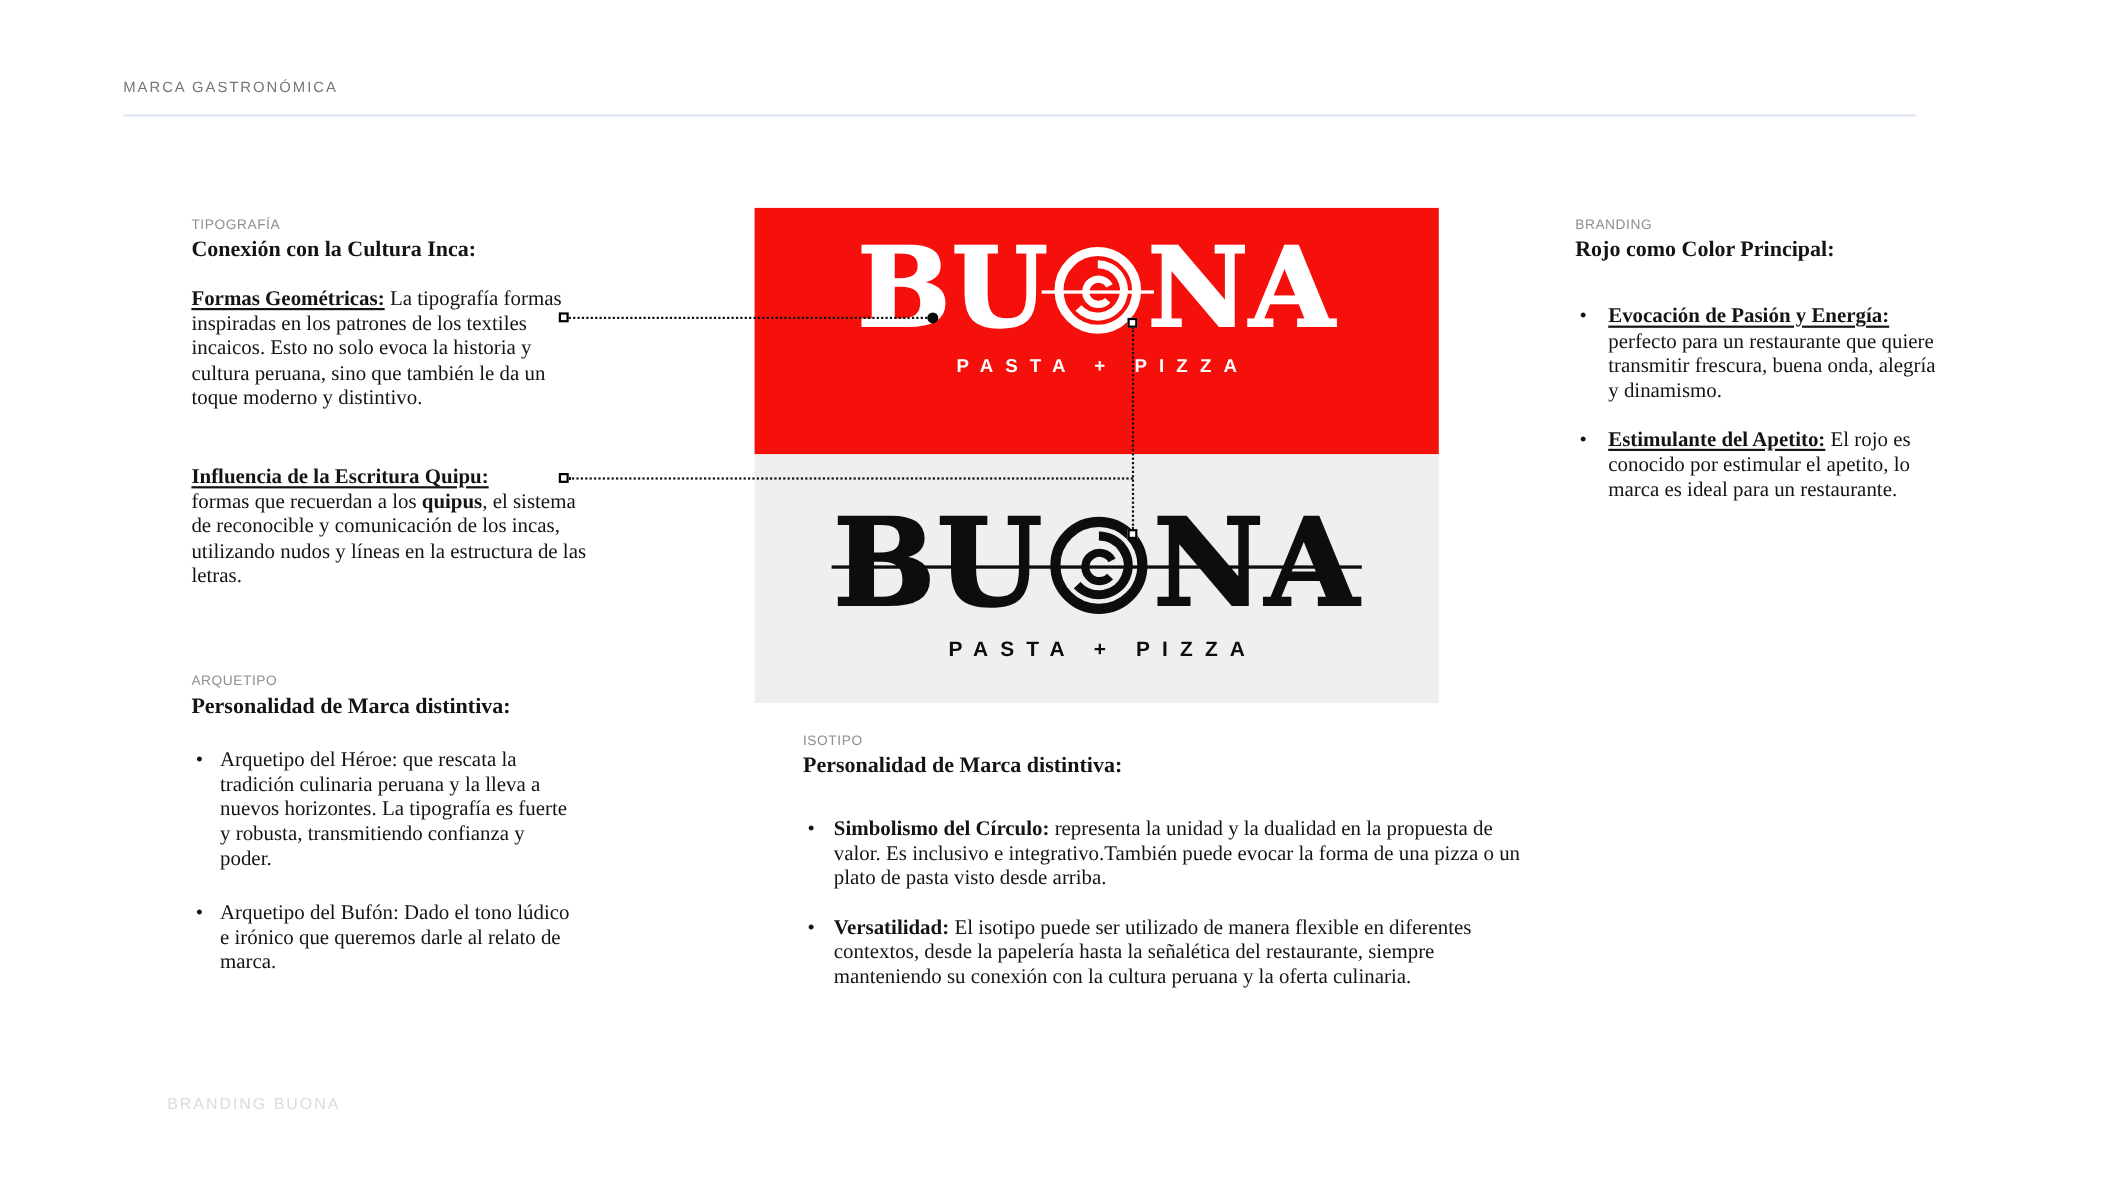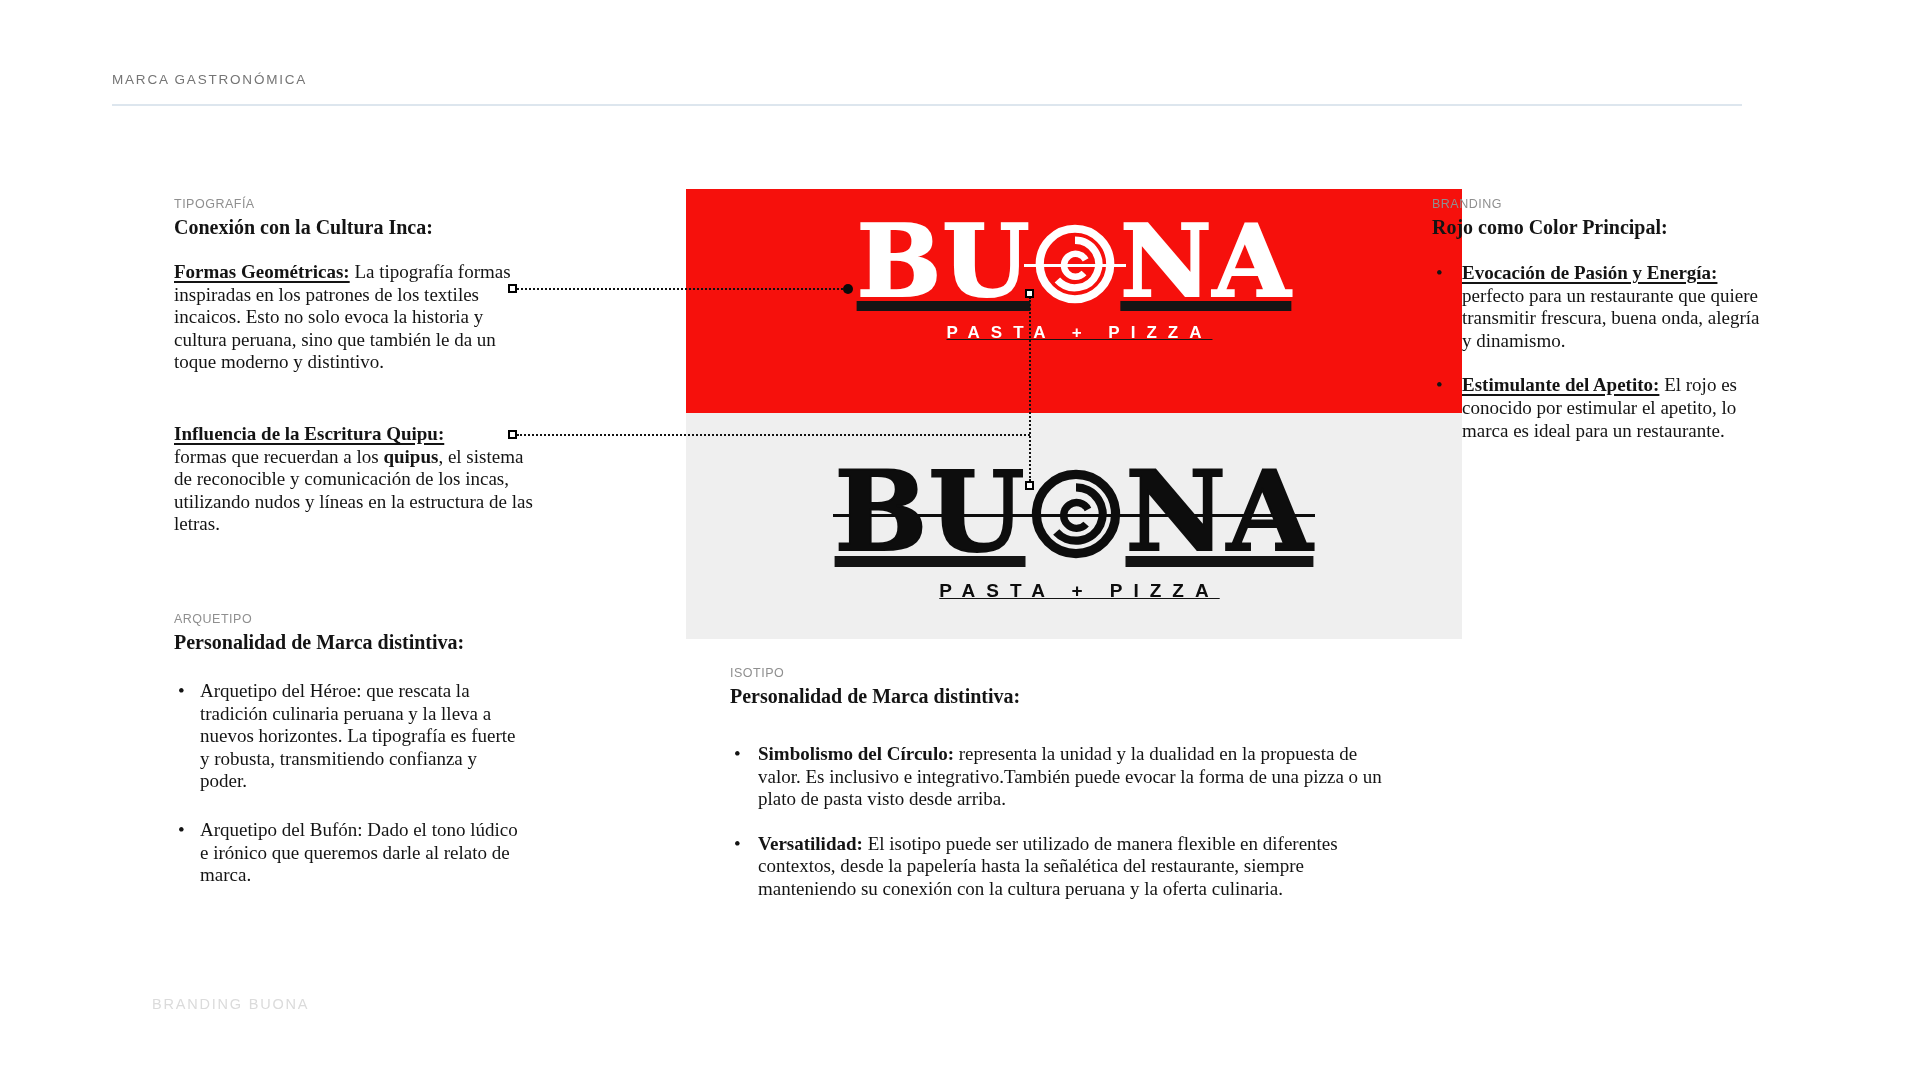--- a/index.html
+++ b/index.html
@@ -21,22 +21,22 @@
   }
   .heading{font-size:20px;font-weight:bold;margin-top:5px;}
   .body-text{font-size:19px;line-height:1.19;}
   .lead{font-weight:bold;}
   .lead.u{text-decoration:underline;text-underline-offset:2.5px;text-decoration-thickness:1.5px;}
   .block{position:absolute;}
   ul.blist{list-style:none;margin:0;padding:0;}
   ul.blist li{position:relative;font-size:19px;line-height:1.19;}
   ul.blist li::before{content:"\2022";position:absolute;left:4px;top:0;}
   
-  .panel{position:absolute;left:686px;width:776px;display:flex;flex-direction:column;
-         align-items:center;justify-content:center;text-decoration:underline;}
+  .panel{position:absolute;left:686px;width:622px;display:flex;flex-direction:column;
+         align-items:center;justify-content:center;}
   .panel.red{top:189px;height:224px;padding-bottom:40px;box-sizing:border-box;}
   .panel.gray{top:413px;height:226px;padding-top:14px;box-sizing:border-box;}
   .logo{display:flex;flex-direction:column;align-items:center;}
   .wordmark{position:relative;display:flex;align-items:center;line-height:1;}
   .wm{font-family:"DejaVu Serif","Liberation Serif",serif;font-weight:bold;line-height:.9;
       transform:translateY(-3px);letter-spacing:1px;}
   .logo-white .wm{font-size:100px;color:#ffffff;-webkit-text-stroke:2px #ffffff;}
   .logo-black .wm{font-size:110px;color:#0d0d0d;-webkit-text-stroke:2px #0d0d0d;}
   .o-wrap{position:relative;display:block;margin:0 4px;}
   .logo-white .o-wrap{width:82px;height:82px;}
@@ -140,21 +140,21 @@
       </li>
       <li style="padding-left:28px;width:632px;margin-top:22px;">
         <span class="lead">Versatilidad:</span><span> El isotipo puede ser utilizado de manera flexible en diferentes contextos, desde la papelería hasta la señalética del restaurante, siempre manteniendo su conexión con la cultura peruana y la oferta culinaria.</span>
       </li>
     </ul>
   </div>
 
   <div class="block" style="left:1432px;top:197px;width:346px;">
     <div class="label">BRANDING</div>
     <div class="heading">Rojo como Color Principal:</div>
-    <ul class="blist" style="margin-top:23px;">
+    <ul class="blist" style="margin-top:38px;">
       <li style="padding-left:30px;width:310px;">
         <span class="lead u">Evocación de Pasión y Energía:</span><span> perfecto para un restaurante que quiere transmitir frescura, buena onda, alegría y dinamismo.</span>
       </li>
       <li style="padding-left:30px;width:310px;margin-top:22px;">
         <span class="lead u">Estimulante del Apetito:</span><span> El rojo es conocido por estimular el apetito, lo marca es ideal para un restaurante.</span>
       </li>
     </ul>
   </div>
 
   <div class="footer">BRANDING BUONA</div>

